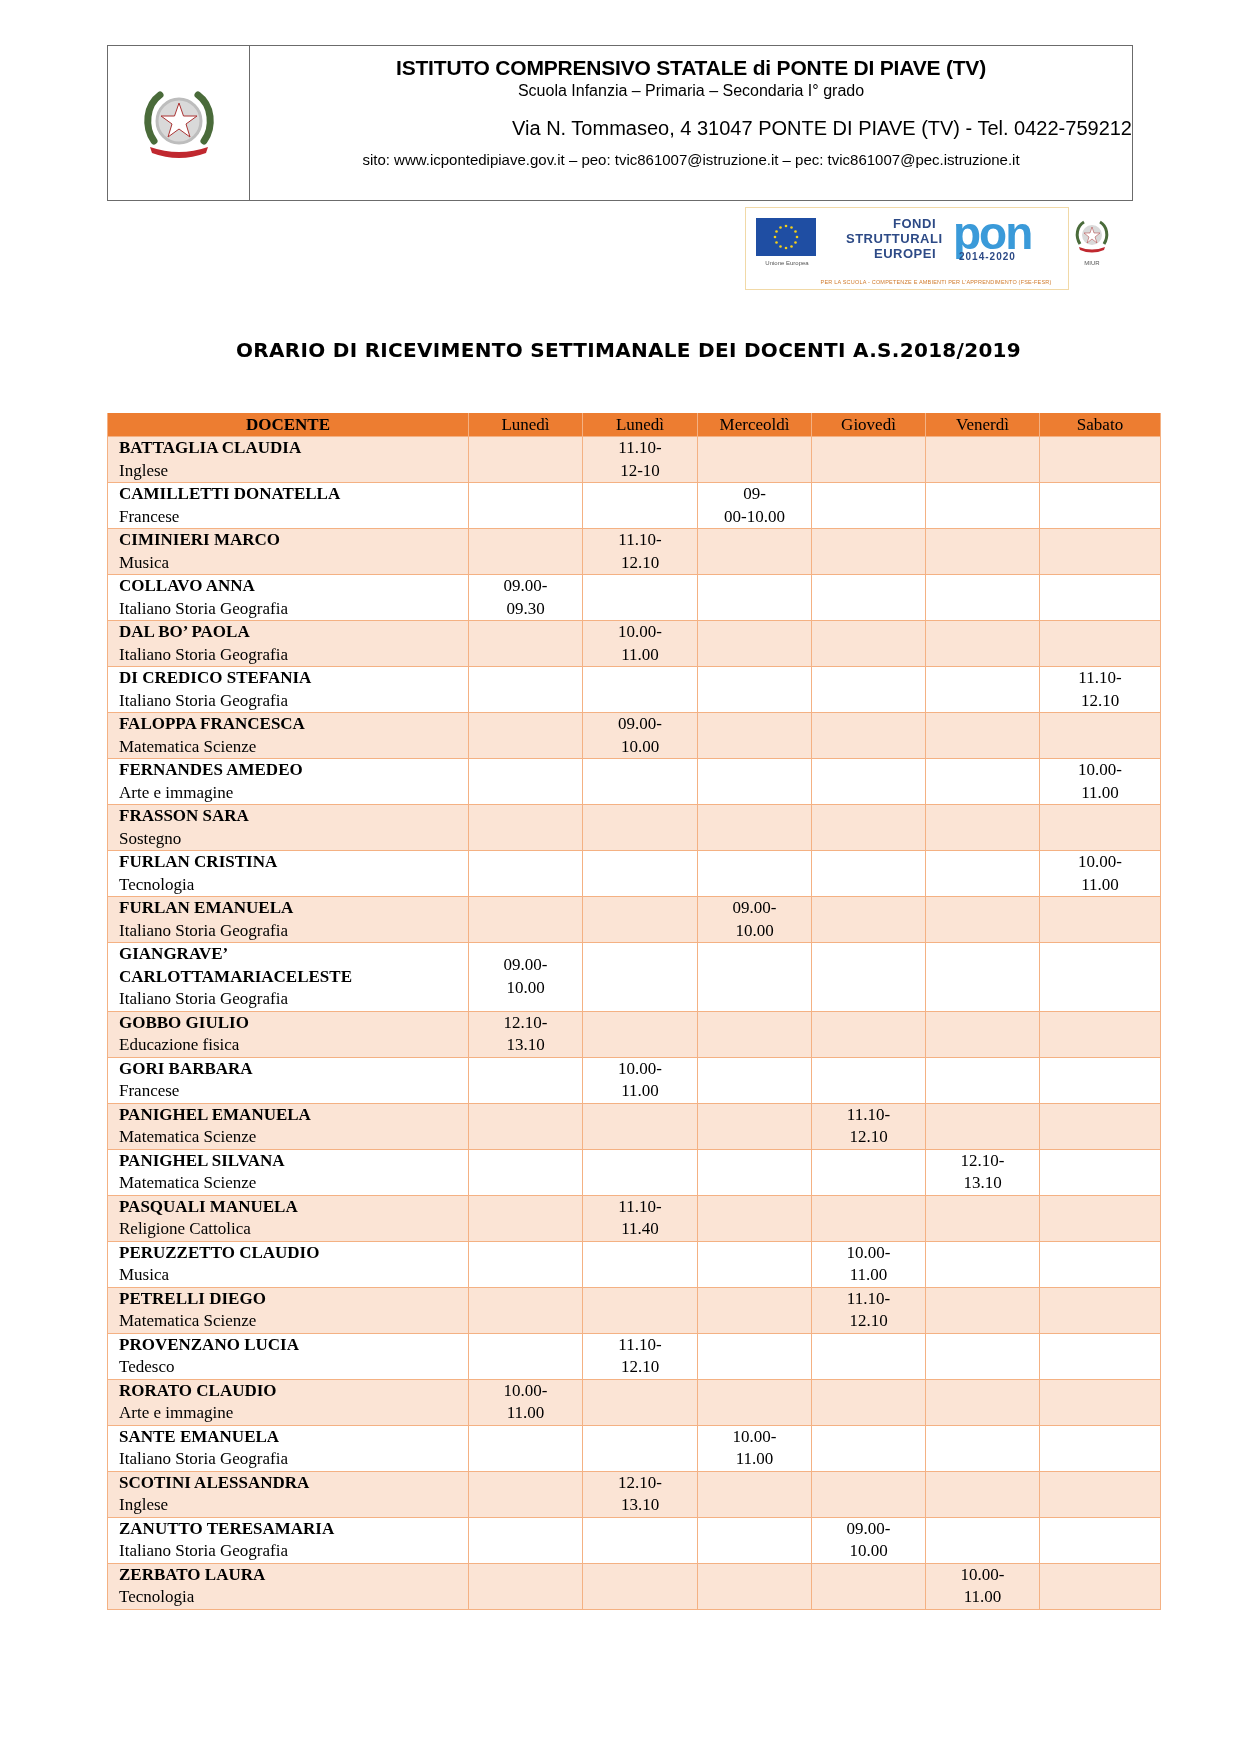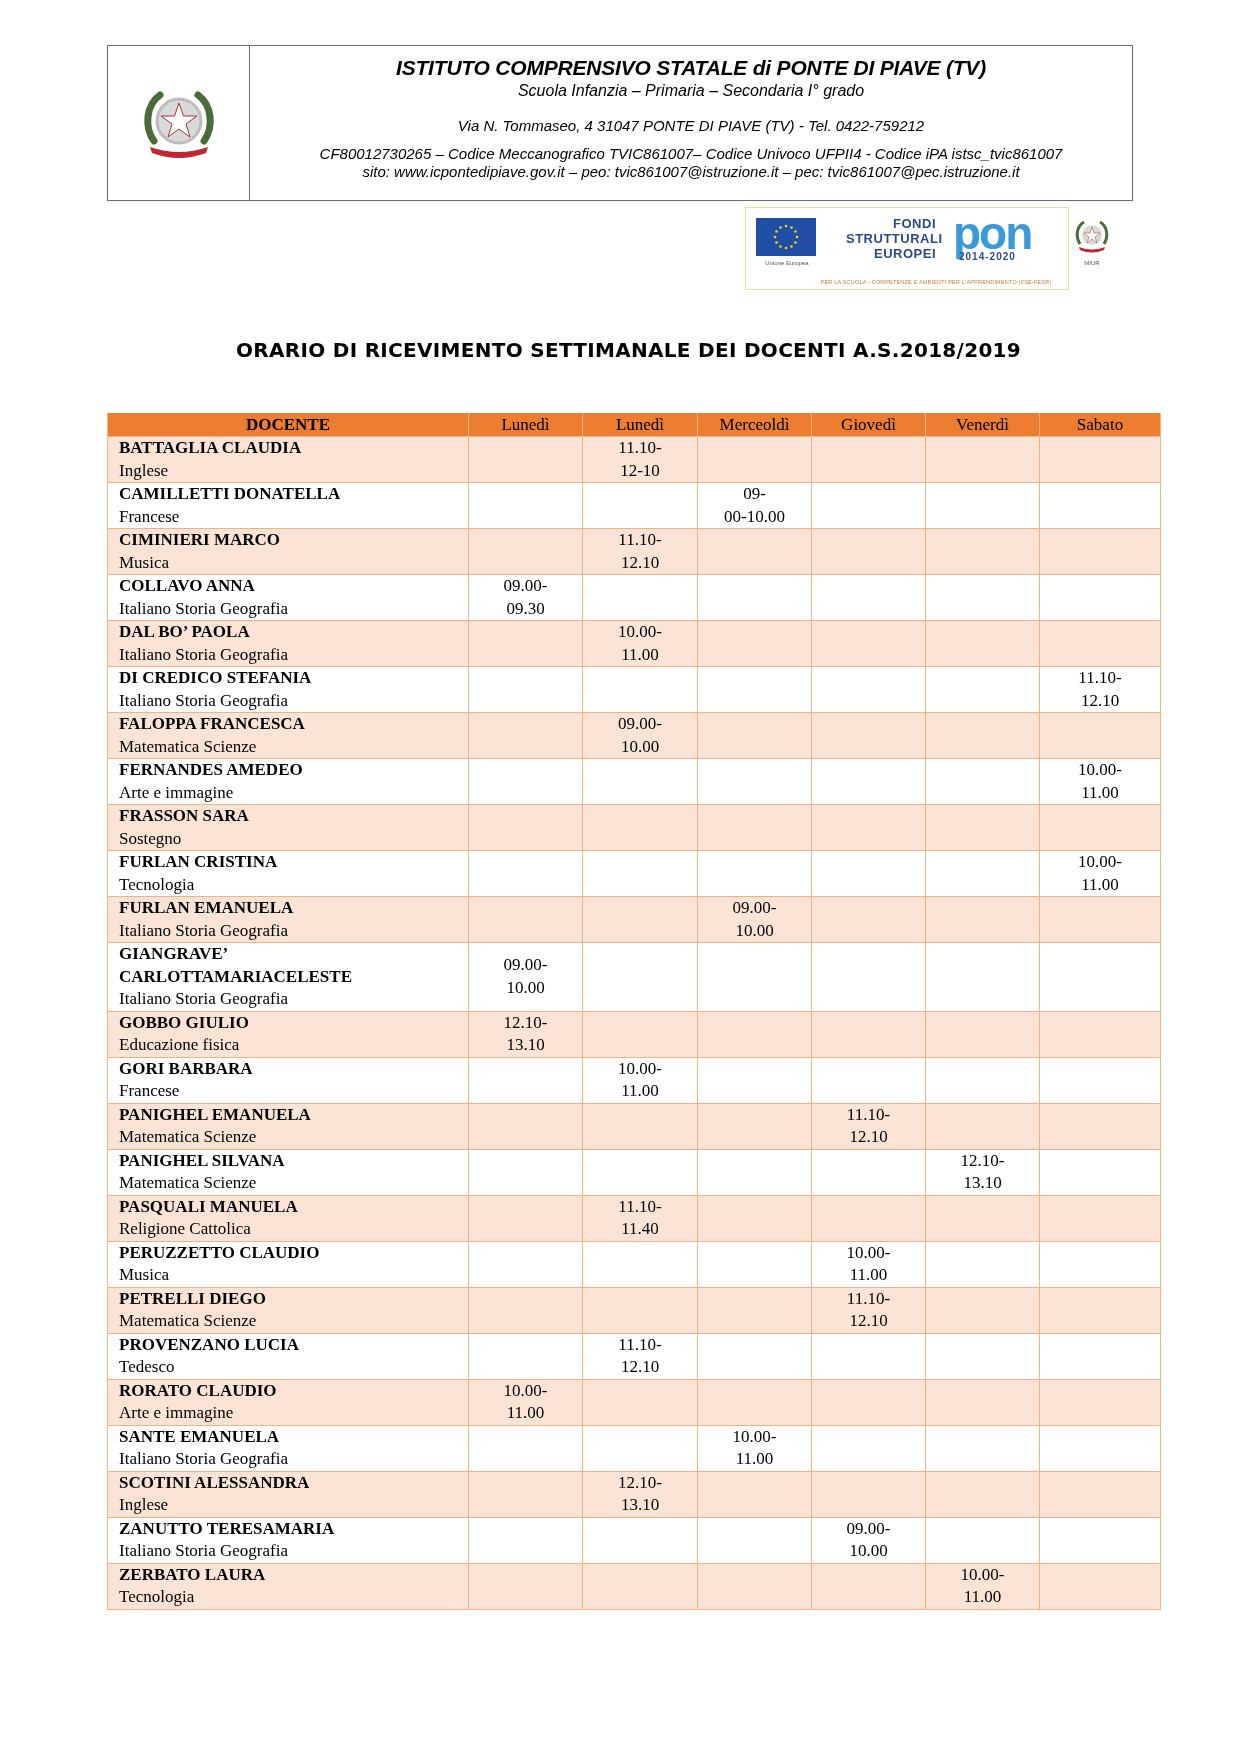--- a/index.html
+++ b/index.html
@@ -1,23 +1,23 @@
 <!DOCTYPE html>
 <html><head>
 <meta charset="utf-8">
 <style>
   html, body { margin: 0; padding: 0; background: #ffffff; }
   body { width: 1241px; height: 1754px; position: relative; overflow: hidden; font-family: "Liberation Sans", sans-serif; color: #000; }
 
   .letterhead { position: absolute; left: 107px; top: 45px; width: 1026px; height: 156px; border: 1.5px solid #6b6b6b; box-sizing: border-box; display: flex; }
   .lh-logo { width: 141px; border-right: 1.5px solid #6b6b6b; display: flex; align-items: center; justify-content: center; }
-  .lh-text { flex: 1; text-align: center; font-family: "Liberation Sans", sans-serif; font-style: italic; }
+  .lh-text { flex: 1; text-align: center; font-family: "Liberation Sans", sans-serif; }
   .lh-title { font-weight: bold; font-size: 21px; margin-top: 10px; letter-spacing: -0.2px; }
   .lh-sub { font-size: 16px; margin-top: 2px; }
-  .lh-addr { font-size: 15px; margin-top: 17px; }
+  .lh-addr { font-size: 20px; margin-top: 17px; text-align: right; }
   .lh-codes { font-size: 15px; margin-top: 11px; line-height: 18px; }
 
   .pon { position: absolute; left: 745px; top: 207px; width: 324px; height: 83px; border: 1.5px solid #f1d9a7; box-sizing: border-box; background: #fff; }
   .pon .eu-flag { position: absolute; left: 10px; top: 10px; width: 60px; height: 38px; background: #1f4ea3; }
   .pon .eu-label { position: absolute; left: 6px; top: 52px; width: 70px; text-align: center; font-size: 6px; color: #555; }
   .pon .fondi { position: absolute; left: 100px; top: 8px; width: 90px; text-align: right; font-size: 13px; font-weight: bold; color: #2d4a86; line-height: 15px; letter-spacing: 0.5px; }
   .pon .pon-word { position: absolute; left: 207px; top: 0px; font-size: 46px; font-weight: bold; color: #3a9ad9; letter-spacing: -2px; line-height: 50px; }
   .pon .pon-years { position: absolute; left: 213px; top: 43px; font-size: 10px; color: #2d4a86; font-weight: bold; letter-spacing: 1px; }
   .pon .miur-crest { position: absolute; left: 328px; top: 10px; width: 36px; height: 36px; }
   .pon .miur-label { position: absolute; left: 328px; top: 52px; width: 36px; text-align: center; font-size: 6px; color: #555; }
@@ -54,21 +54,20 @@
       <circle cx="39" cy="38" r="22" fill="#d9d9d9" stroke="#bdbdbd" stroke-width="3"></circle>
       <polygon points="39,20 43.5,33 57,33 46,41 50,54 39,46 28,54 32,41 21,33 34.5,33" fill="#ffffff" stroke="#a33" stroke-width="1"></polygon>
       <path d="M10 64 Q39 74 68 64 L66 70 Q39 80 12 70 Z" fill="#c0282f"></path>
     </svg>
   </div>
   <div class="lh-text">
     <div class="lh-title">ISTITUTO COMPRENSIVO STATALE di PONTE DI PIAVE (TV)</div>
     <div class="lh-sub">Scuola Infanzia – Primaria – Secondaria I° grado</div>
     <div class="lh-addr">Via N. Tommaseo, 4  31047 PONTE DI PIAVE (TV) - Tel. 0422-759212</div>
     <div class="lh-codes">
-      <div>CF80012730265 – Codice Meccanografico TVIC861007– Codice Univoco UFPII4 - Codice iPA istsc_tvic861007</div>
       <div>sito: www.icpontedipiave.gov.it – peo: tvic861007@istruzione.it – pec: tvic861007@pec.istruzione.it</div>
     </div>
   </div>
 </div>
 
 <div class="pon">
   <div class="eu-flag">
     <svg width="60" height="38" viewBox="0 0 60 38">
       <g fill="#f7d117">
         <circle cx="30" cy="8" r="1.3"></circle>

